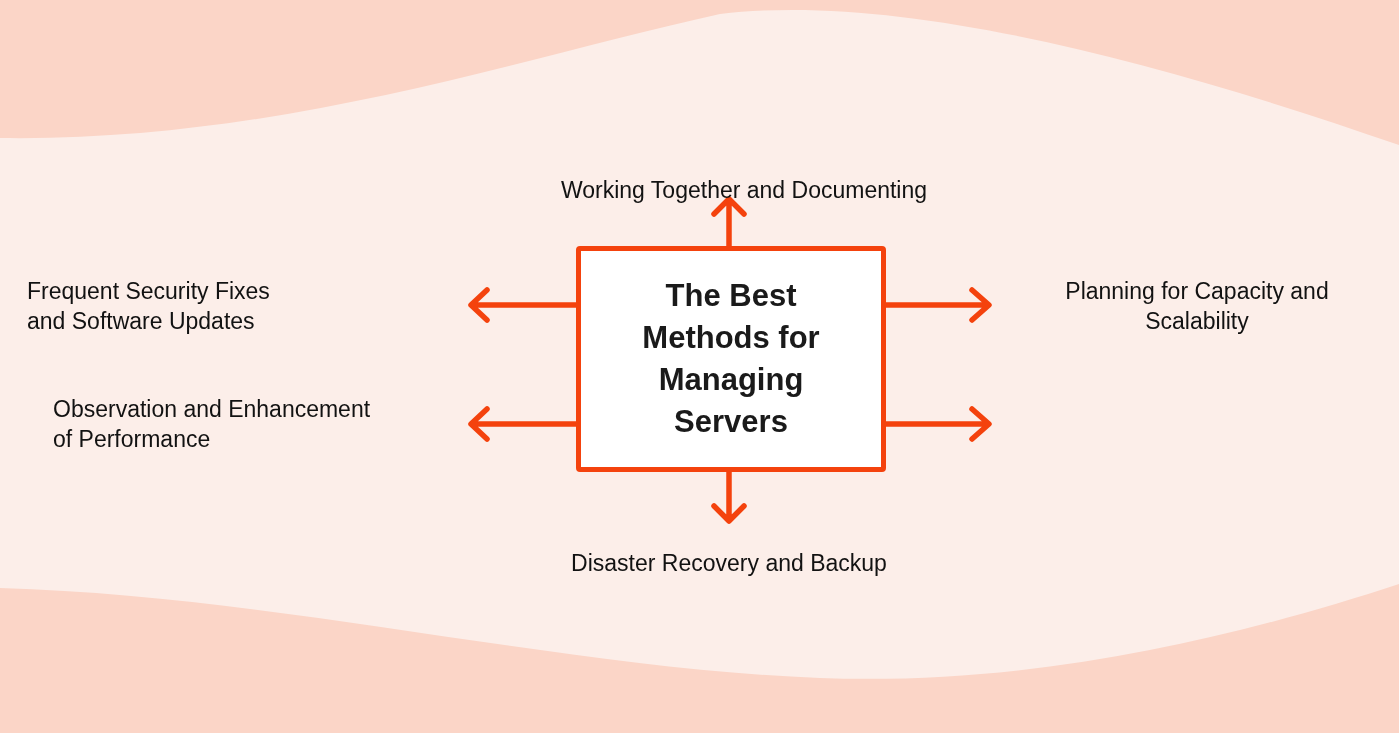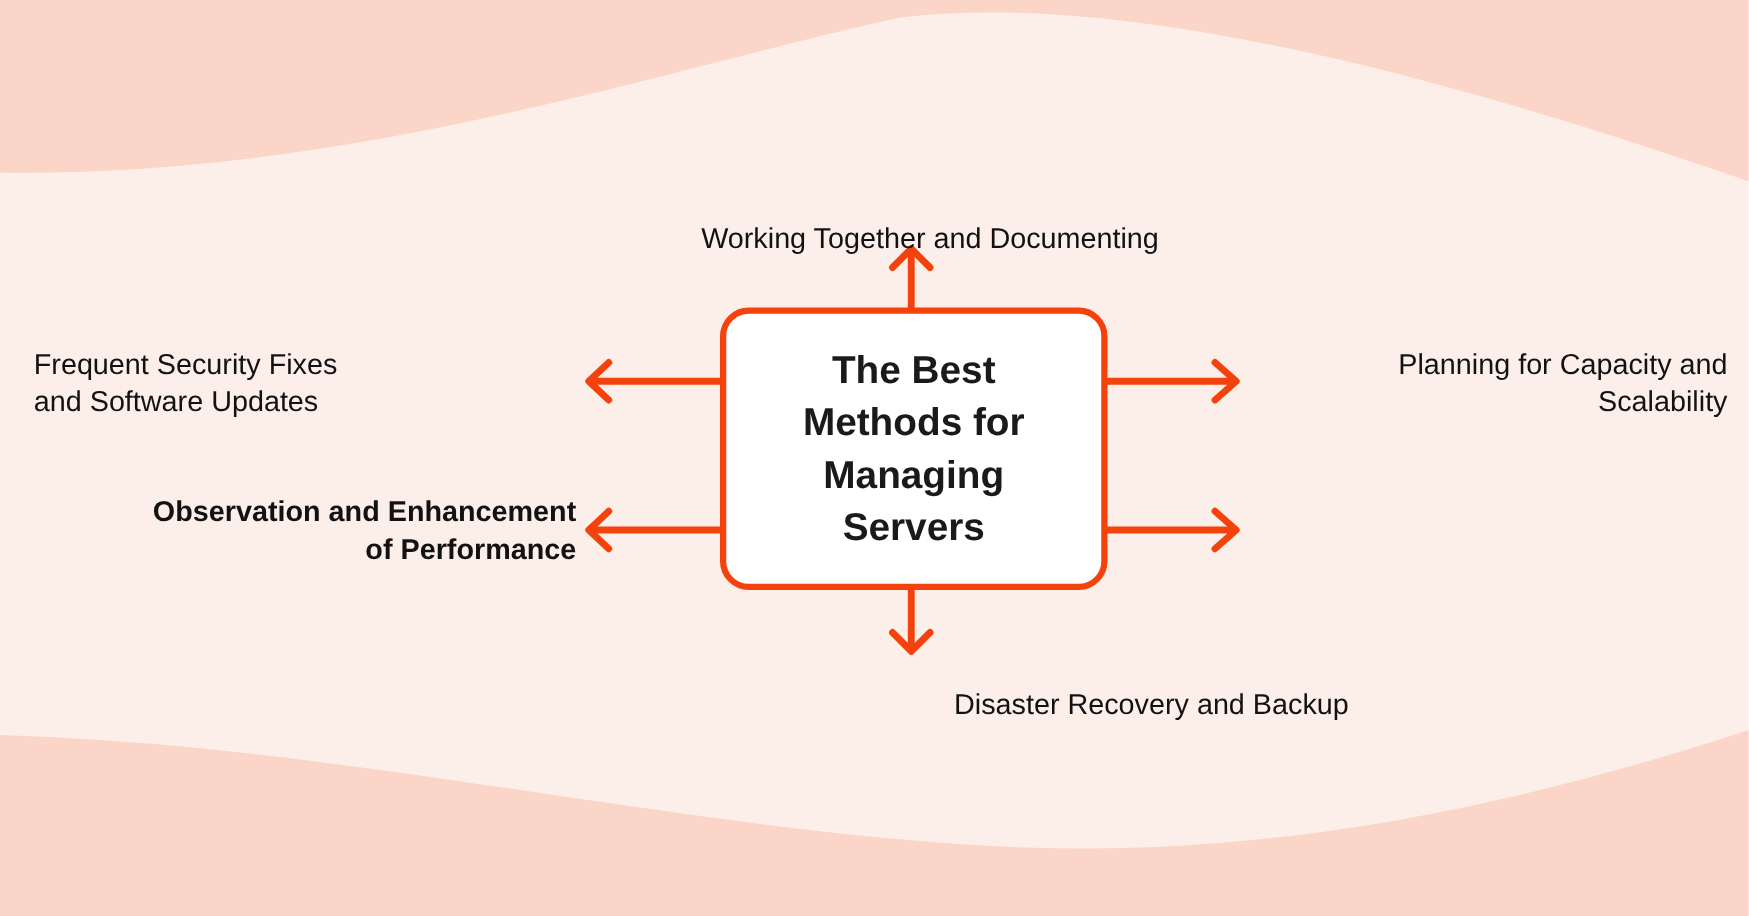--- a/index.html
+++ b/index.html
@@ -24,45 +24,45 @@
   .arrows{z-index:1;}
   .wave-fill{fill:var(--wave);}
   .arrow{stroke:var(--accent);stroke-width:5.5;fill:none;stroke-linecap:round;stroke-linejoin:round;}
   .center-box{
     position:absolute;
     left:576px; top:246px;
     width:310px; height:226px;
     box-sizing:border-box;
     background:var(--box-bg);
     border:5px solid var(--accent);
-    border-radius:23px;
+    border-radius:4px;
     display:flex;align-items:center;justify-content:center;
     z-index:2;
   }
   .center-title{
     font-size:31px;
     font-weight:bold;
     line-height:42px;
     text-align:center;
     color:var(--title-color);
     white-space:pre-line;
   }
   .label{
     position:absolute;
     z-index:2;
     font-size:23px;
     line-height:30px;
     color:var(--text);
     white-space:pre-line;
   }
   .label-top   {left:394px; top:147px; width:700px; text-align:center;margin-top:28px;}
-  .label-bottom{left:379px; top:548px; width:700px; text-align:right;}
+  .label-bottom{left:379px; top:548px; width:700px; text-align:center;}
   .label-left-upper {right:952px; top:276px; width:420px; text-align:left;}
-  .label-left-lower {right:938px; top:394px; width:440px; text-align:right;font-weight:bold;}
-  .label-right-upper{left:1012px; top:276px; width:370px; text-align:right;}
+  .label-left-lower {right:906px; top:394px; width:440px; }
+  .label-right-upper{left:1012px; top:276px; width:370px; text-align:center;}
   .label-right-lower{left:1012px; top:394px; width:370px; text-align:left;}
 </style>
 </head>
 <body>
 
 <div class="canvas">
 
   <svg class="layer waves" viewBox="0 0 1399 733" aria-hidden="true">
     <path class="wave-fill" d="M 0 138 C 280 142 520 58 720 14 C 900 -8 1160 62 1399 145 L 1399 0 L 0 0 Z"></path>
     <path class="wave-fill" d="M 0 588 C 280 596 560 668 820 678 C 1040 686 1240 636 1399 584 L 1399 733 L 0 733 Z"></path>

